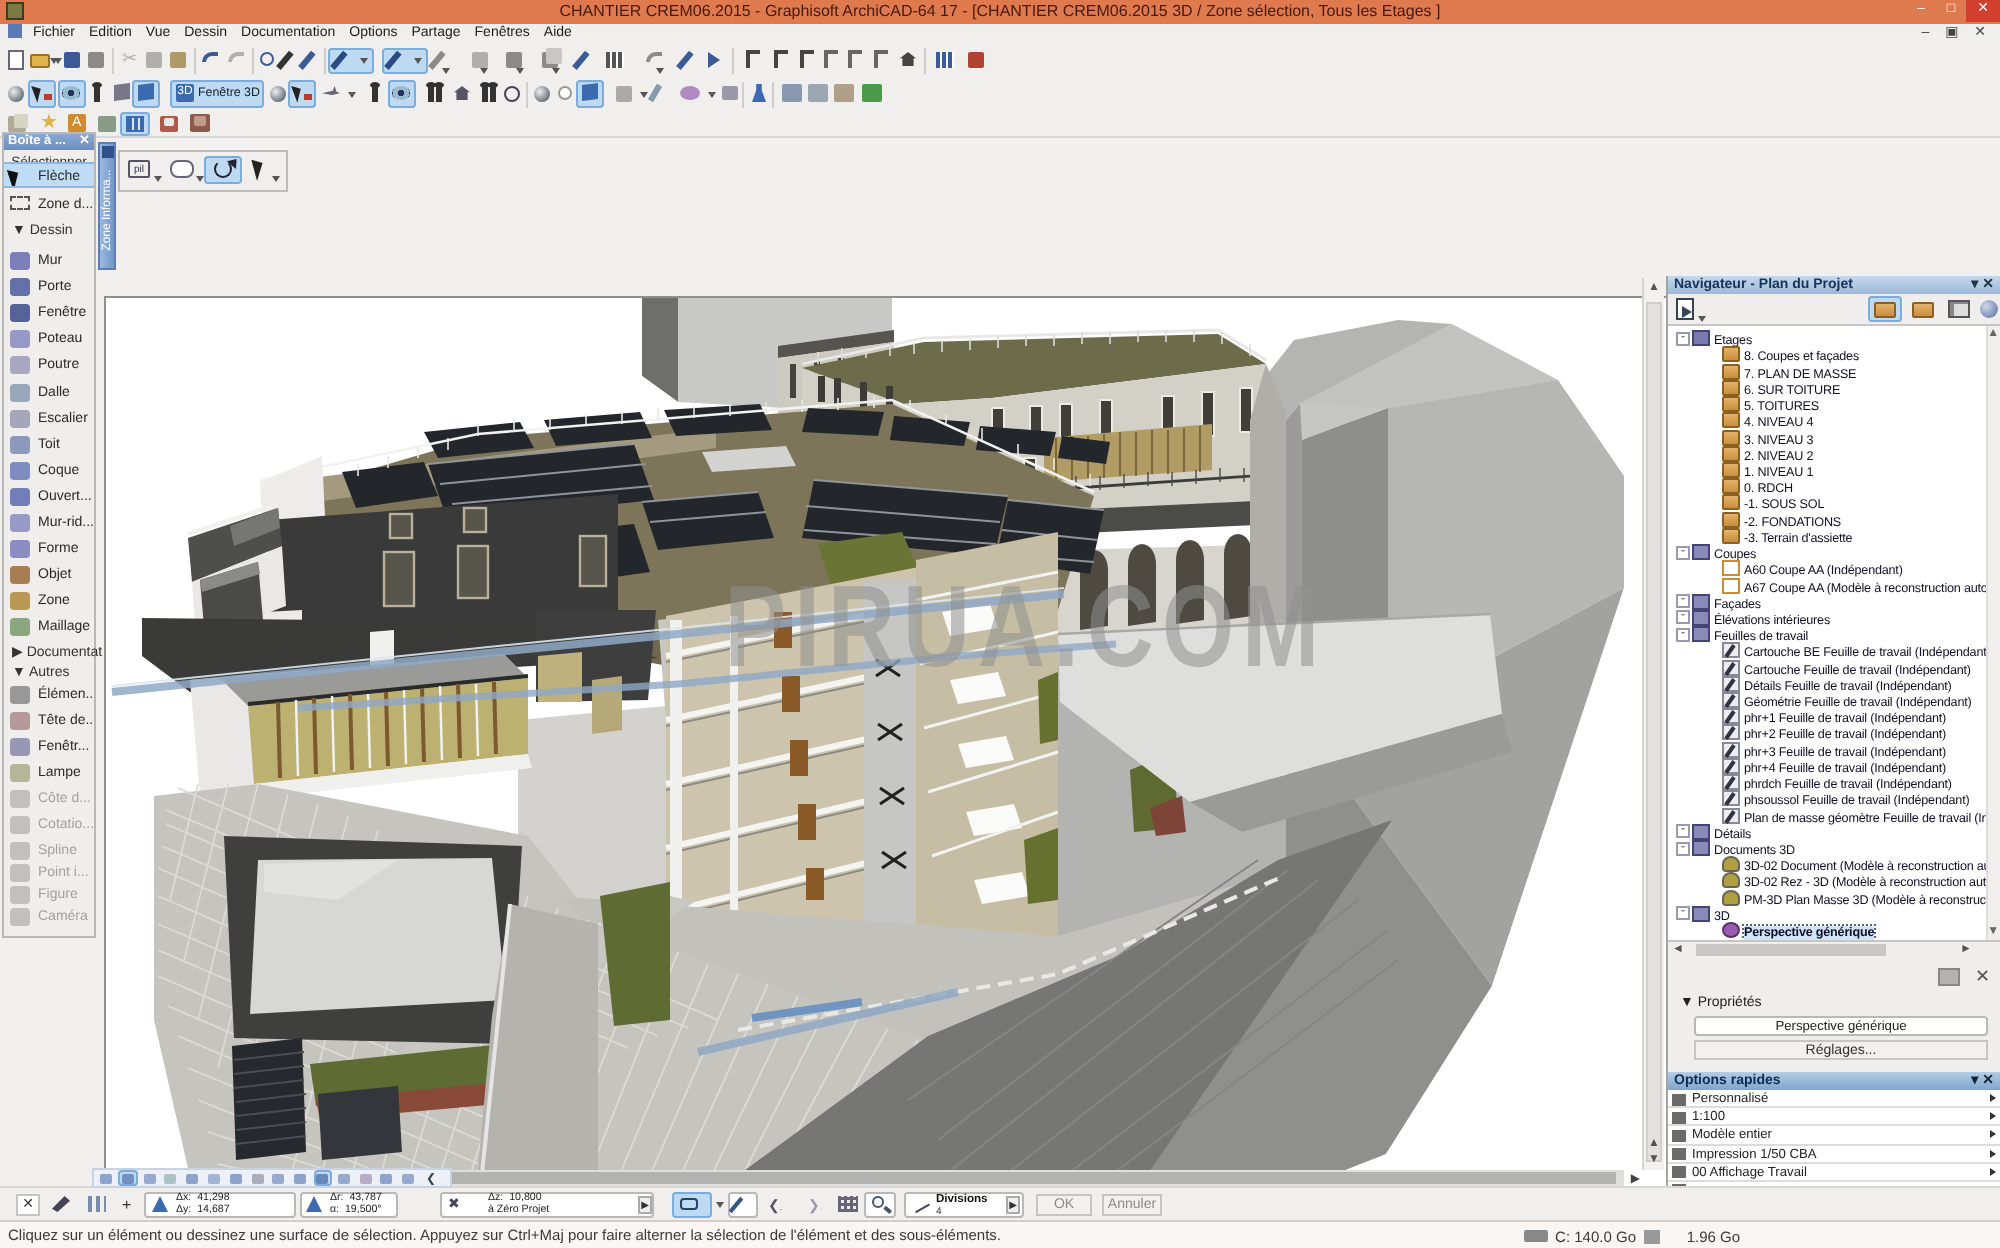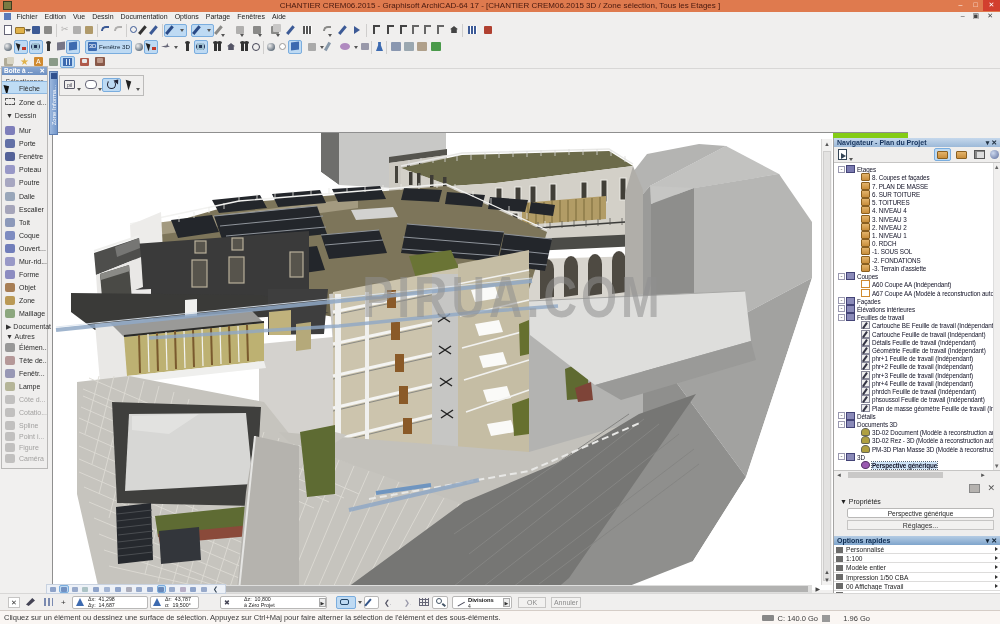--- a/index.html
+++ b/index.html
@@ -18,21 +18,21 @@
 #mbtns{position:absolute;right:4px;top:12px;height:10px;color:#444;font-size:7px;letter-spacing:3px}
 
 .tbar{left:0;width:1000px;background:#f0efee}
 #tb1{top:22px;height:17px}
 #tb2{top:39px;height:17px}
 #tb3{top:56px;height:13px;border-bottom:1px solid #d8d7d6}
 .sel{background:#bedaf3;border:1px solid #7aadde;border-radius:2px}
 .dd{position:absolute;width:0;height:0;border-left:2px solid transparent;border-right:2px solid transparent;border-top:3px solid #555}
 
 #mdi{left:0;top:69px;width:1000px;height:541px;background:#f1f0ef}
-#vp{left:52px;top:132px;width:856px;height:457px;border:1px solid #8f8f8f;border-right:none;background:#84cc16}
+#vp{left:52px;top:148px;width:856px;height:457px;border:1px solid #8f8f8f;border-right:none;background:#84cc16}
 #vpscroll{left:54px;top:585px;width:758px;height:8px;background:#dededd}
 #vpscroll .thumb{position:absolute;left:2px;top:1px;width:752px;height:6px;background:#b2b2b1}
 #vscr{left:821px;top:139px;width:11px;height:446px;background:#f2f1f0;border-left:1px solid #d5d4d3}
 
 #tracker{left:0;top:593px;width:1000px;height:17px;background:#f0efee;border-top:1px solid #d8d7d6}
 #status{left:0;top:610px;width:1000px;height:14px;background:#faf6f3;border-top:1px solid #d5cdc7;font-size:7.5px;color:#3a3a3a;line-height:13px}
 .wbox{position:absolute;background:#fff;border:1px solid #b9b8b7;border-radius:2px}
 .btn{position:absolute;background:#f2f1f0;border:1px solid #c6c5c4;color:#8a8a8a;font-size:7px;text-align:center}
 
 #pal{left:1px;top:66px;width:47px;height:403px;background:#efeeed;border:1px solid #b9b8b7}

